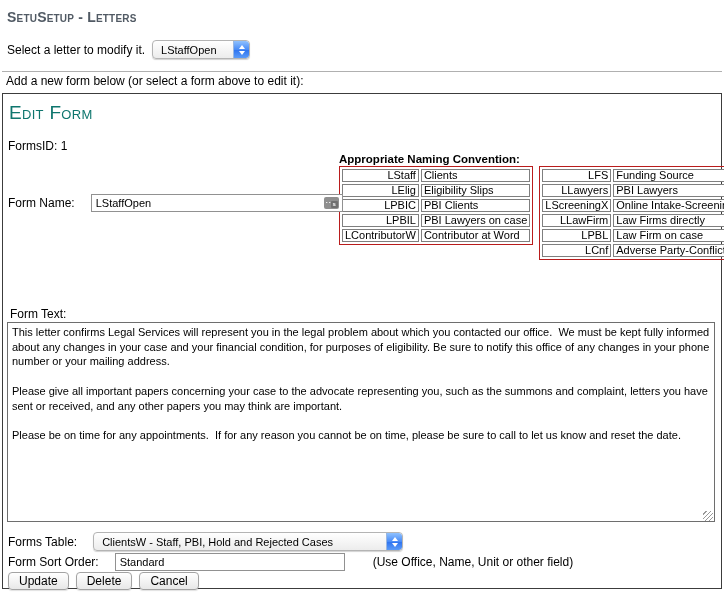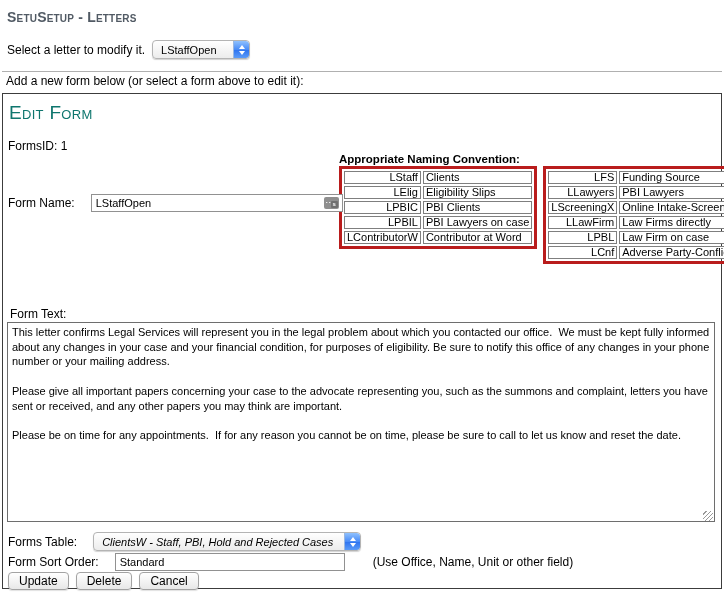--- a/index.html
+++ b/index.html
@@ -42,21 +42,21 @@
   }
   .ef-heading {
     position: absolute; left: 6px; top: 8px;
     font-variant: small-caps; font-size: 19px; color: #0f766e; letter-spacing: .3px;
   }
   .formsid-row { position: absolute; left: 5px; top: 45px; }
 
   .naming-wrap { position: absolute; left: 336px; top: 59px; }
   .naming-heading { font-size: 11.5px; font-weight: bold; margin-bottom: 1px; }
   .naming-tables { display: flex; gap: 6px; align-items: flex-start; }
-  .naming-tables table { border-collapse: separate; border-spacing: 2px; border: 3px solid #b91c1c; }
+  .naming-tables table { border-collapse: separate; border-spacing: 2px; border: 1px solid #b91c1c; }
   .naming-tables td {
     border: 1px solid #7f7f7f; font-size: 11px; line-height: 11px;
     padding: 0 2px; white-space: nowrap; background: #fff;
   }
   .naming-tables td.code { text-align: right; }
   table.nt-left td.code { min-width: 50px; }
   table.nt-left td.desc { min-width: 104px; }
   table.nt-right td.code { min-width: 68px; }
   table.nt-right td.desc { min-width: 124px; }
 
@@ -98,21 +98,21 @@
     font-family: "Liberation Sans", sans-serif; font-size: 11px; line-height: 1.34;
     padding: 2px 4px; color: #000; overflow: hidden; white-space: pre-wrap;
   }
   .resize-grip {
     position: absolute; left: 700px; top: 417px; width: 10px; height: 10px;
     background: repeating-linear-gradient(135deg, transparent 0 2px, #9a9a9a 2px 3px);
     cursor: nwse-resize;
   }
 
   .letter-select { width: 98px; }
-  .forms-table-select { width: 268px; font-style: italic; }
+  .forms-table-select { width: 310px; }
 
   .btn-row { position: absolute; left: 5px; top: 478px; display: flex; gap: 7px; }
   button.mac-btn {
     height: 18px; border: 1px solid #a3a3a3; border-radius: 4px;
     background: linear-gradient(#ffffff, #e8e8e8);
     box-shadow: 0 1px 1px rgba(0,0,0,.12);
     font-family: "Liberation Sans", sans-serif; font-size: 12px; color: #000;
     padding: 0 10px; line-height: 15px; cursor: default;
   }
 </style>

